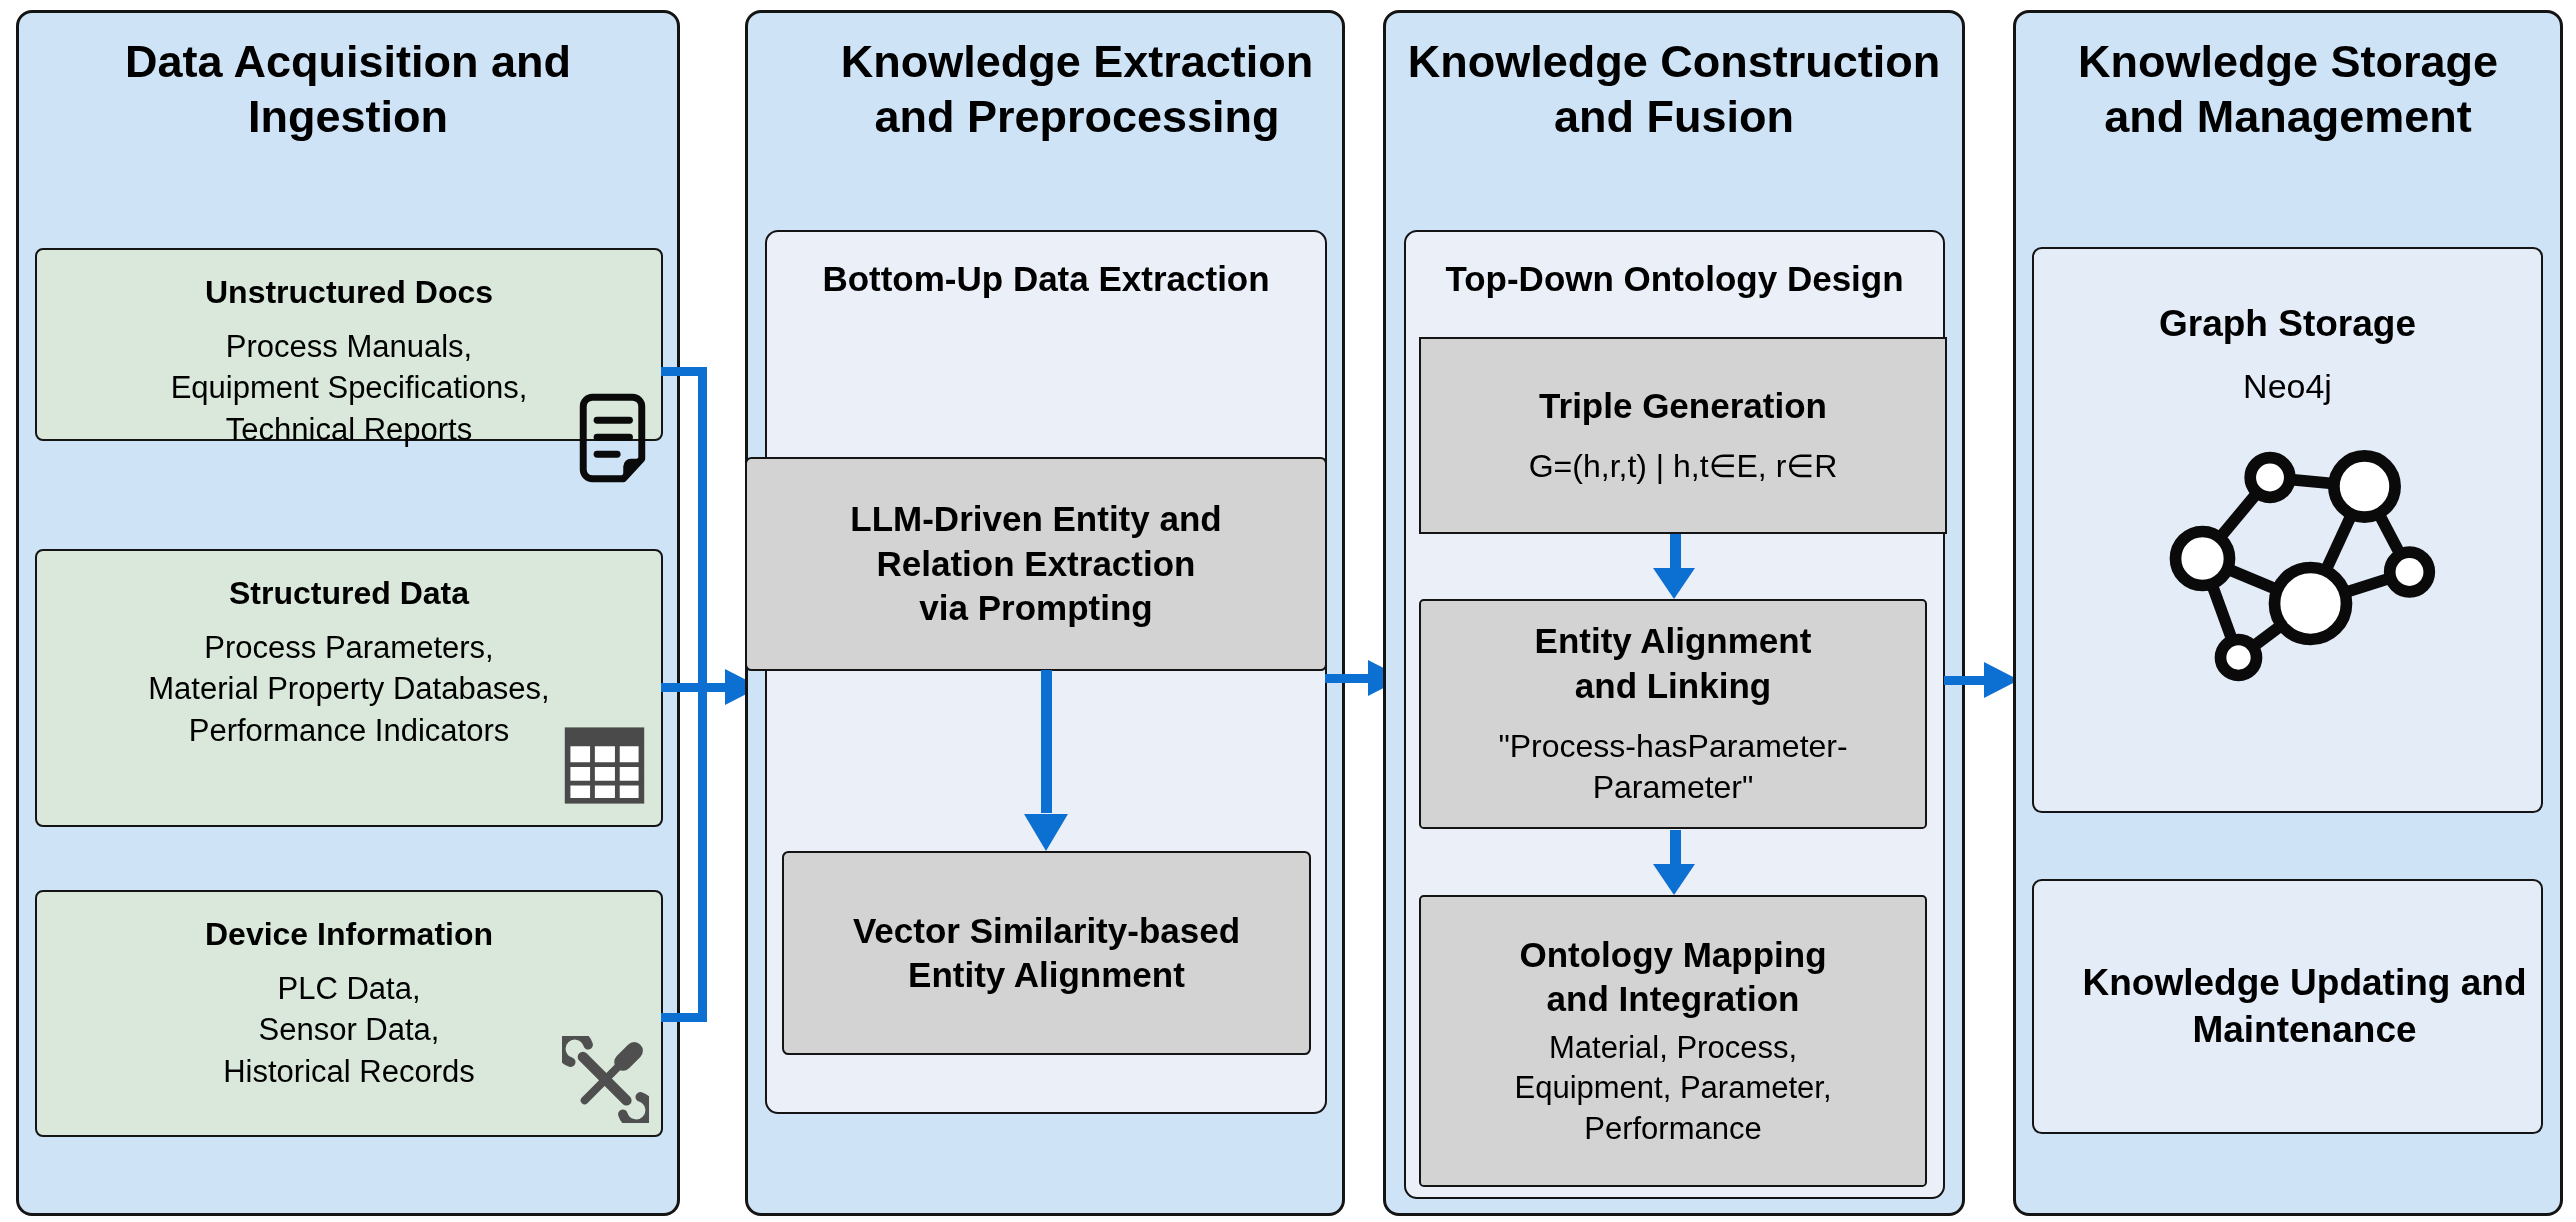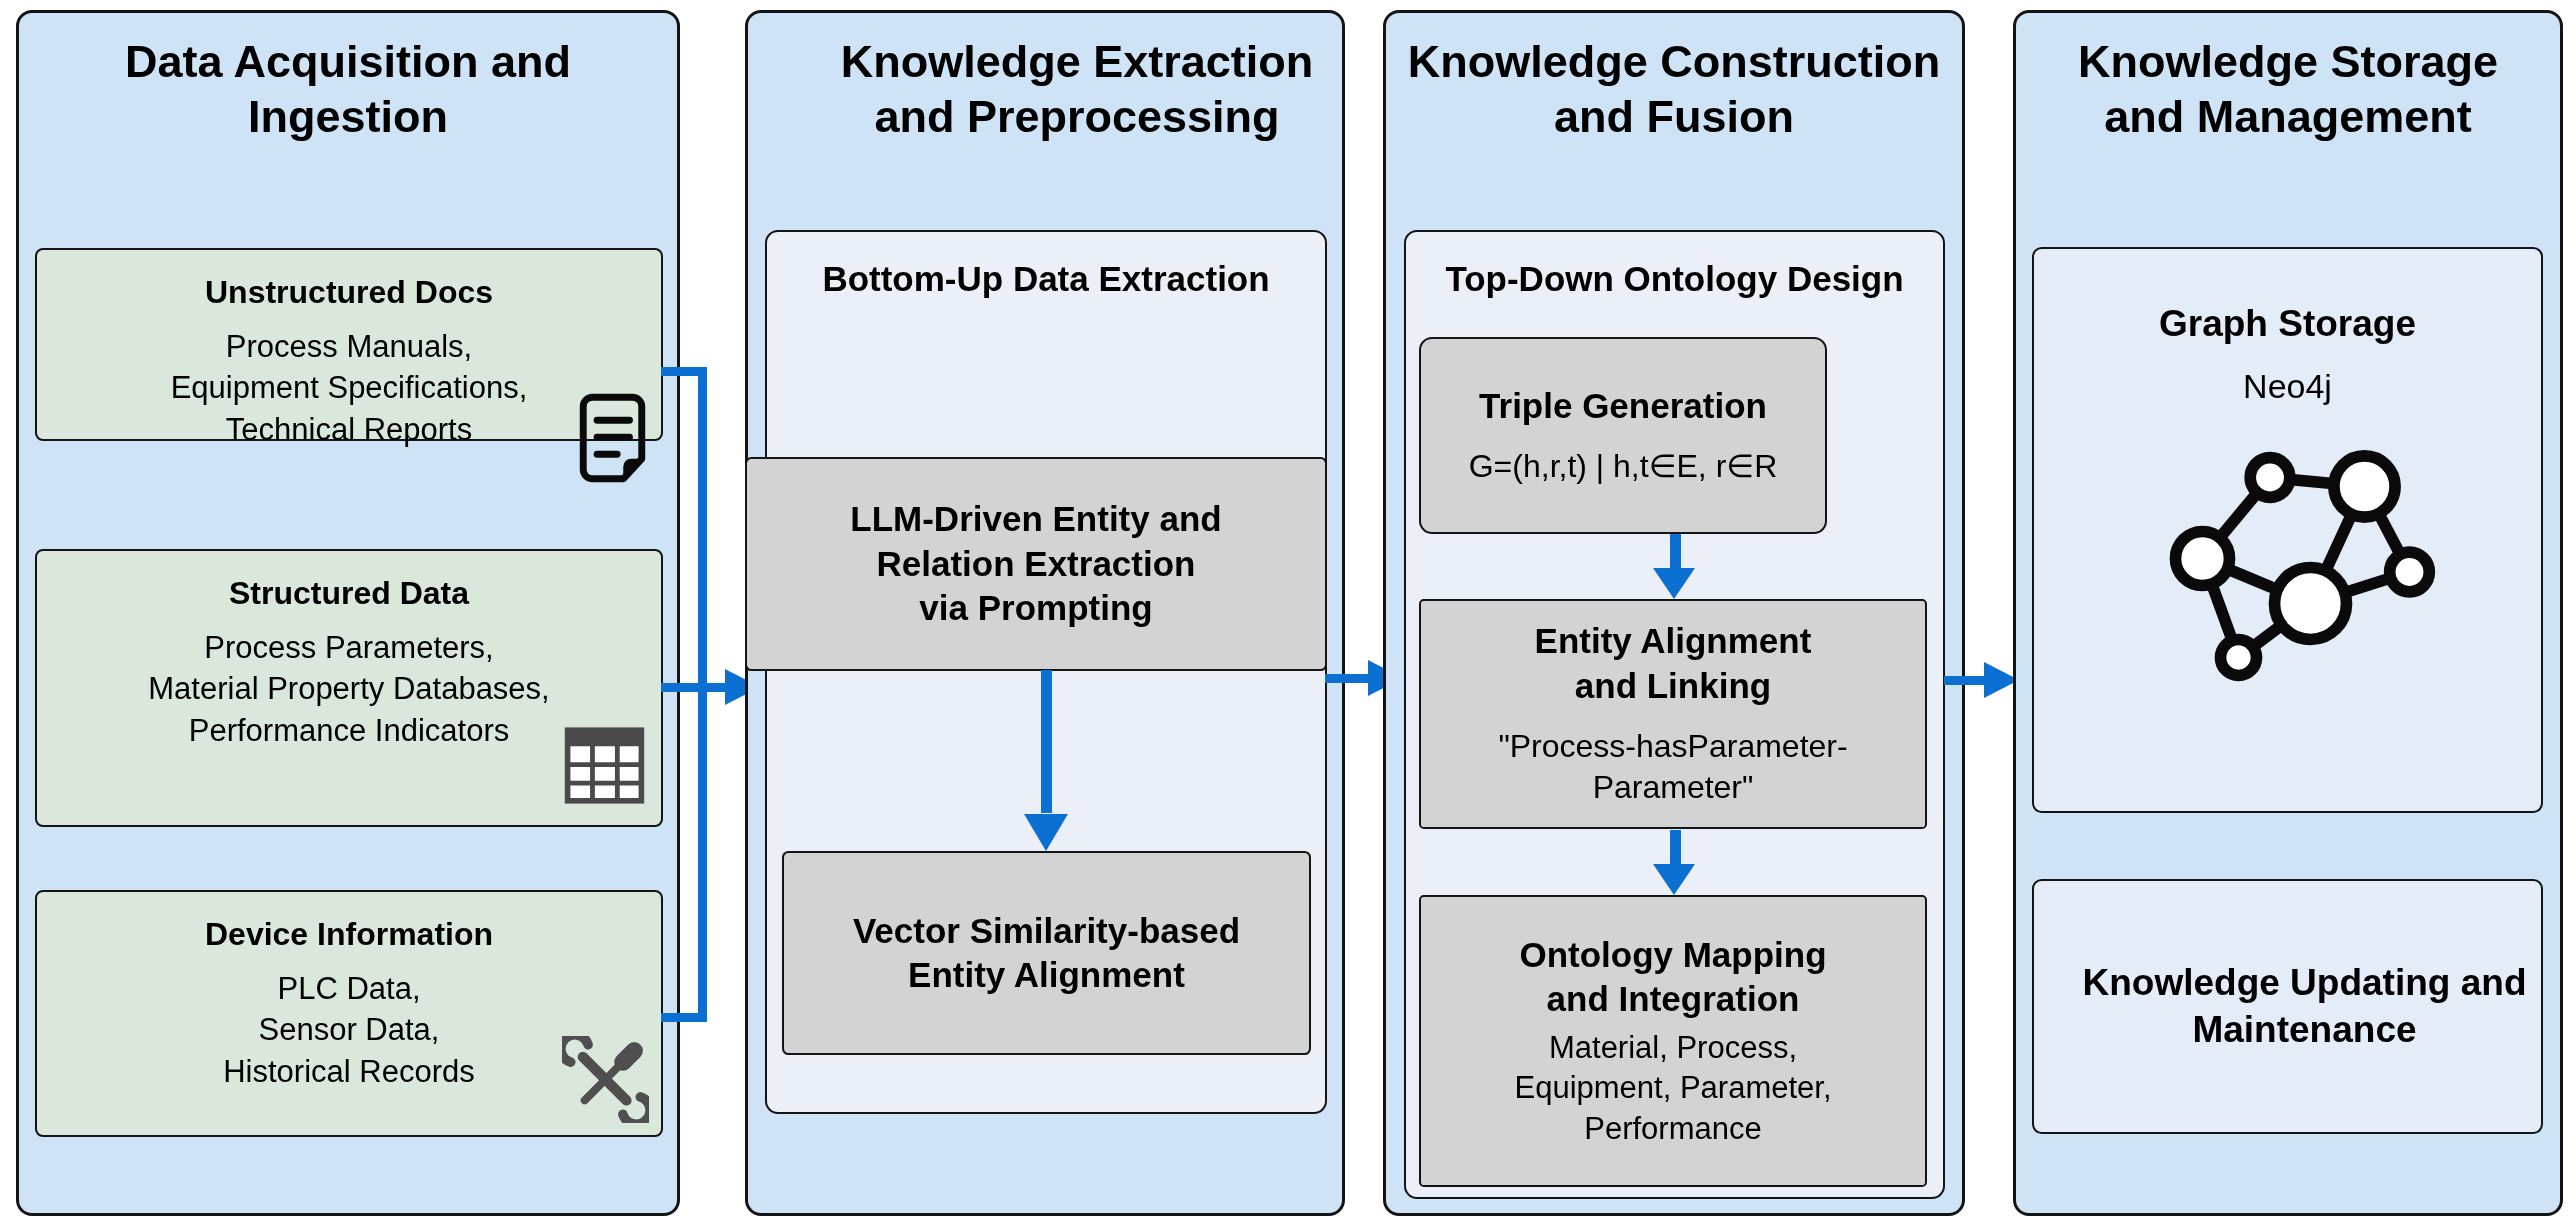--- a/index.html
+++ b/index.html
@@ -129,21 +129,21 @@
     <div class="head-right" style="left:1368px;top:660px;"></div>
   </div>
 
   <div class="column" style="left:1383px;width:582px;"></div>
   <div class="col-title" style="left:1383px;width:582px;">Knowledge Construction
 and Fusion</div>
 
   <div class="panel" style="left:1404px;top:230px;width:541px;height:969px;"></div>
   <div class="panel-heading" style="left:1404px;top:259px;width:541px;">Top-Down Ontology Design</div>
 
-  <div class="step-box" style="left:1419px;top:337px;width:408px;height:197px;border-radius:13px;">
+  <div class="step-box" style="left:1419px;top:337px;width:528px;height:197px;border-radius:0;">
     <div class="step-title">Triple Generation</div>
     <div class="step-body">G=(h,r,t) | h,t∈E, r∈R</div>
   </div>
 
   <div>
     <div class="v-shaft" style="left:1670px;top:534px;width:10.5px;height:34px;"></div>
     <div class="head-down" style="left:1653px;top:568px;border-top-width:31px;border-left-width:21px;border-right-width:21px;"></div>
   </div>
 
   <div class="step-box" style="left:1419px;top:599px;width:508px;height:230px;border-radius:4.8px;">

